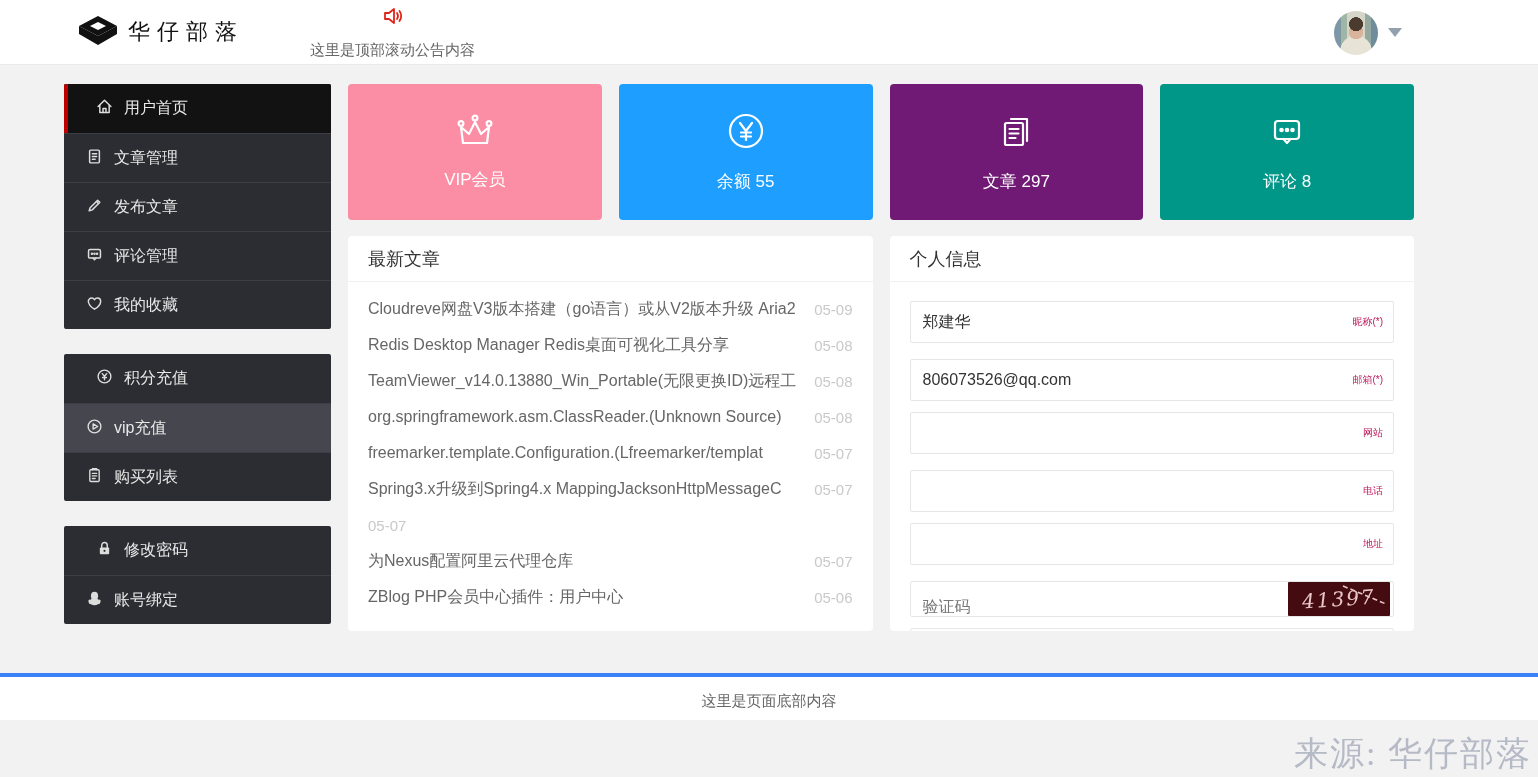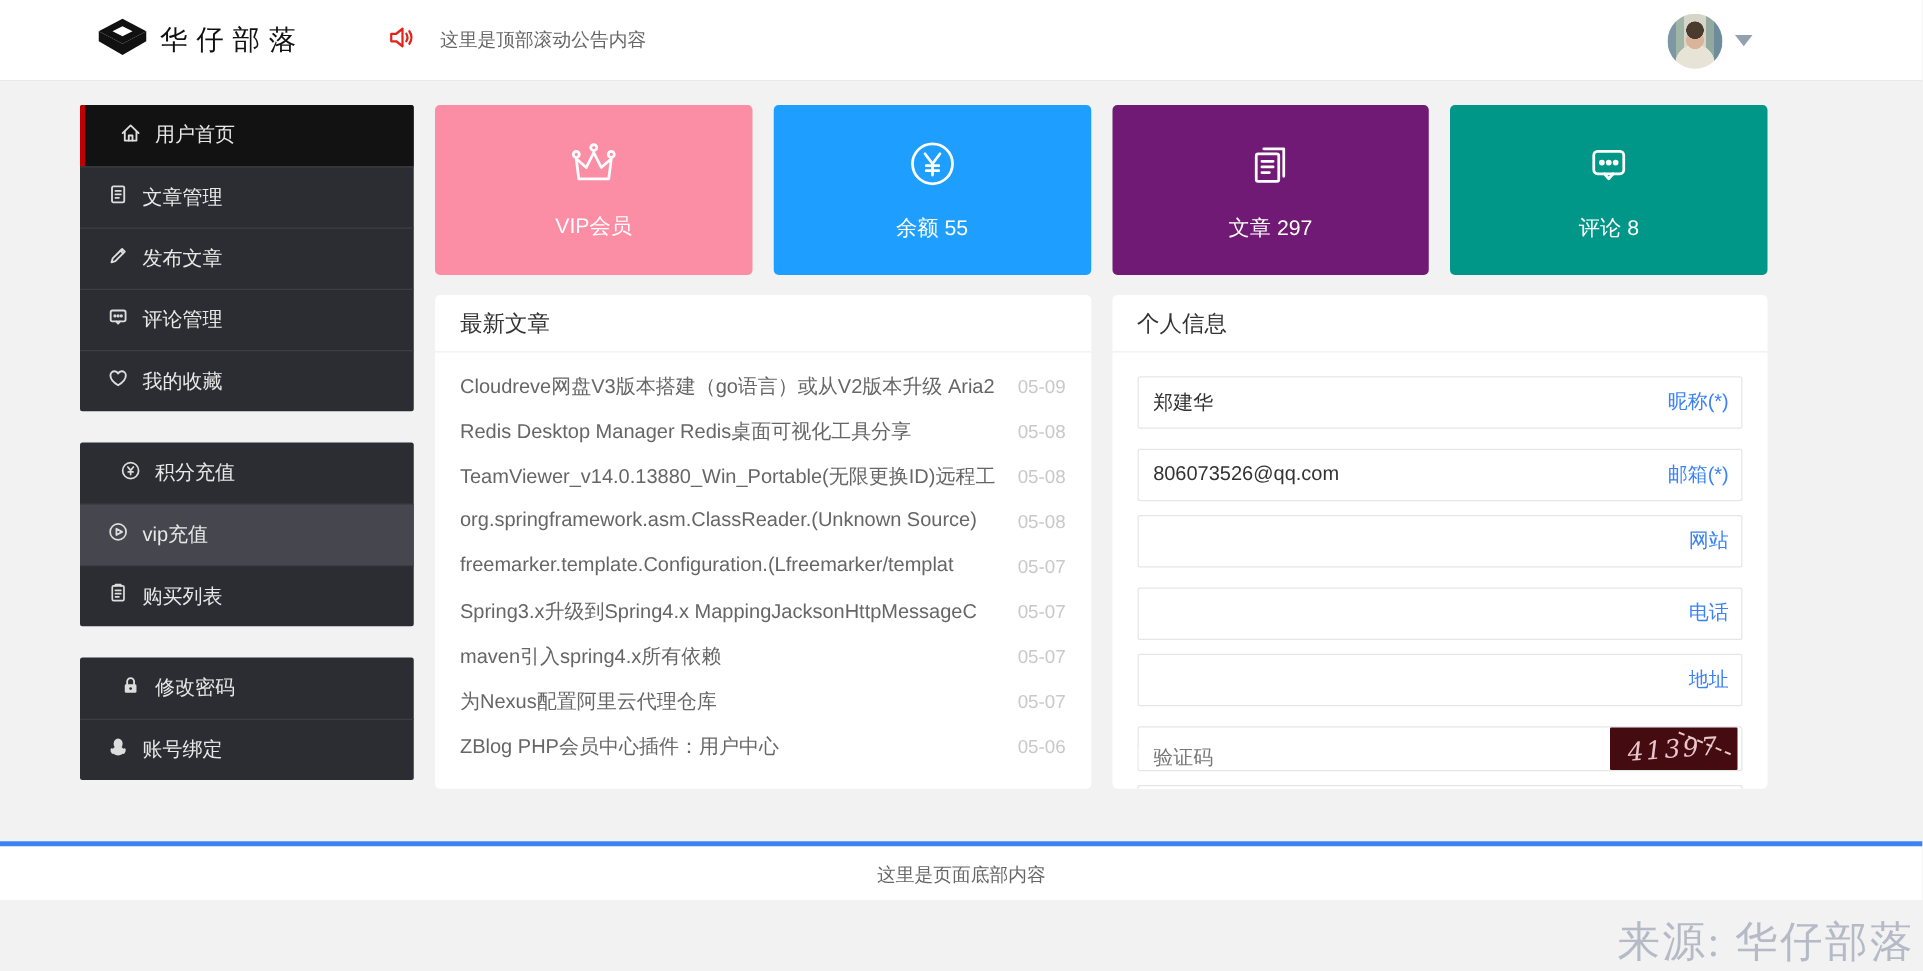--- a/index.html
+++ b/index.html
@@ -3,21 +3,21 @@
 <meta charset="utf-8">
 <style>
   * { margin:0; padding:0; box-sizing:border-box; }
   html,body { width:1538px; height:777px; overflow:hidden; }
   body { background:#f2f2f2; font-family:"Liberation Sans", sans-serif; position:relative; }
 
   
   .header { height:65px; background:#fff; border-bottom:1px solid #e9e9e9; display:flex; align-items:center; position:relative; }
   .logo { display:flex; align-items:center; margin-left:78px; gap:10px; cursor:pointer; }
   .logo-text { font-size:22px; color:#111; letter-spacing:7px; font-weight:500; }
-  .announce { display:flex; align-items:center; gap:20px; margin-left:66px; }
+  .announce { display:flex; align-items:center; gap:10px; margin-left:66px;flex-direction:column; }
   .announce-text { font-size:15px; color:#666; }
   .user-area { position:absolute; right:136px; top:0; height:65px; display:flex; align-items:center; gap:10px; cursor:pointer; }
   .avatar { width:44px; height:44px; border-radius:50%; overflow:hidden;
     background:
       radial-gradient(circle at 50% 30%, #4b3a2e 0 18%, transparent 19%),
       radial-gradient(circle at 50% 48%, #d9b49b 0 22%, transparent 23%),
       radial-gradient(circle at 50% 92%, #e7e3d6 0 34%, transparent 35%),
       linear-gradient(90deg,#7e97a4 0 16%,#9fb5a5 16% 30%,#d5d6c9 30% 70%,#93a89e 70% 84%,#6f8c9d 84% 100%);
   }
   .caret-down { width:0; height:0; border-left:7px solid transparent; border-right:7px solid transparent; border-top:9px solid #93a0ad; }
@@ -51,21 +51,21 @@
   .article-row { display:flex; align-items:center; height:36px; font-size:16px; }
   .article-title { flex:1; min-width:0; overflow:hidden; white-space:nowrap; color:#666; margin-right:8px; cursor:pointer; }
   .article-date { flex:none; color:#c9c9c9; font-size:15px; }
 
   
   .form { padding:19px 20px; }
   .form-row { display:flex; gap:16px; margin-bottom:11px;flex-direction:column; }
   .field { flex:1; position:relative; }
   .field input { width:100%; height:42px; border:1px solid #e6e6e6; border-radius:2px; padding:0 64px 0 12px; font-size:16px; color:#333; outline:none; font-family:"Liberation Sans", sans-serif; background:#fff; }
   .field input::placeholder { color:#bdbdbd; }
-  .inner-label { position:absolute; right:11px; top:50%; transform:translateY(-50%); font-size:16px; color:#3b82f6; pointer-events:none; }
+  .inner-label { position:absolute; right:11px; top:50%; transform:translateY(-50%); font-size:10px; color:#be185d; pointer-events:none; }
   .captcha-field { flex:1; display:flex; align-items:flex-end; border:1px solid #e6e6e6; border-radius:2px; height:42px; background:#fff; }
   .captcha-field input { flex:1; min-width:0; border:none; height:100%; padding:0 8px 0 12px; font-size:16px; color:#333; outline:none; font-family:"Liberation Sans", sans-serif; }
   .captcha-field input::placeholder { color:#777; }
   .captcha-img { width:102px; height:34px; flex:none; margin-right:3px; background:#440c11; border-radius:1px; position:relative; display:flex; align-items:center; justify-content:center; cursor:pointer; overflow:hidden; }
   .captcha-code { color:#e9c6ca; font-size:20px; letter-spacing:2px; font-style:italic; transform:rotate(-4deg); font-family:"DejaVu Serif", serif; }
   .captcha-img svg { position:absolute; inset:0; }
   .bio { position:relative; margin-bottom:11px; }
   .bio textarea { width:100%; height:84px; border:1px solid #e6e6e6; border-radius:2px; padding:10px 12px; font-size:16px; color:#333; resize:none; outline:none; font-family:"Liberation Sans", sans-serif; }
   .bio textarea::placeholder { color:#999; }
   .resize-grip { position:absolute; right:3px; bottom:5px; width:10px; height:10px;
@@ -286,21 +286,20 @@
           </div>
           <div class="article-row">
             <span class="article-title">freemarker.template.Configuration.(Lfreemarker/templat</span>
             <span class="article-date">05-07</span>
           </div>
           <div class="article-row">
             <span class="article-title">Spring3.x升级到Spring4.x MappingJacksonHttpMessageC</span>
             <span class="article-date">05-07</span>
           </div>
           <div class="article-row">
-            <span class="article-title">maven引入spring4.x所有依赖</span>
             <span class="article-date">05-07</span>
           </div>
           <div class="article-row">
             <span class="article-title">为Nexus配置阿里云代理仓库</span>
             <span class="article-date">05-07</span>
           </div>
           <div class="article-row">
             <span class="article-title">ZBlog PHP会员中心插件：用户中心</span>
             <span class="article-date">05-06</span>
           </div>

